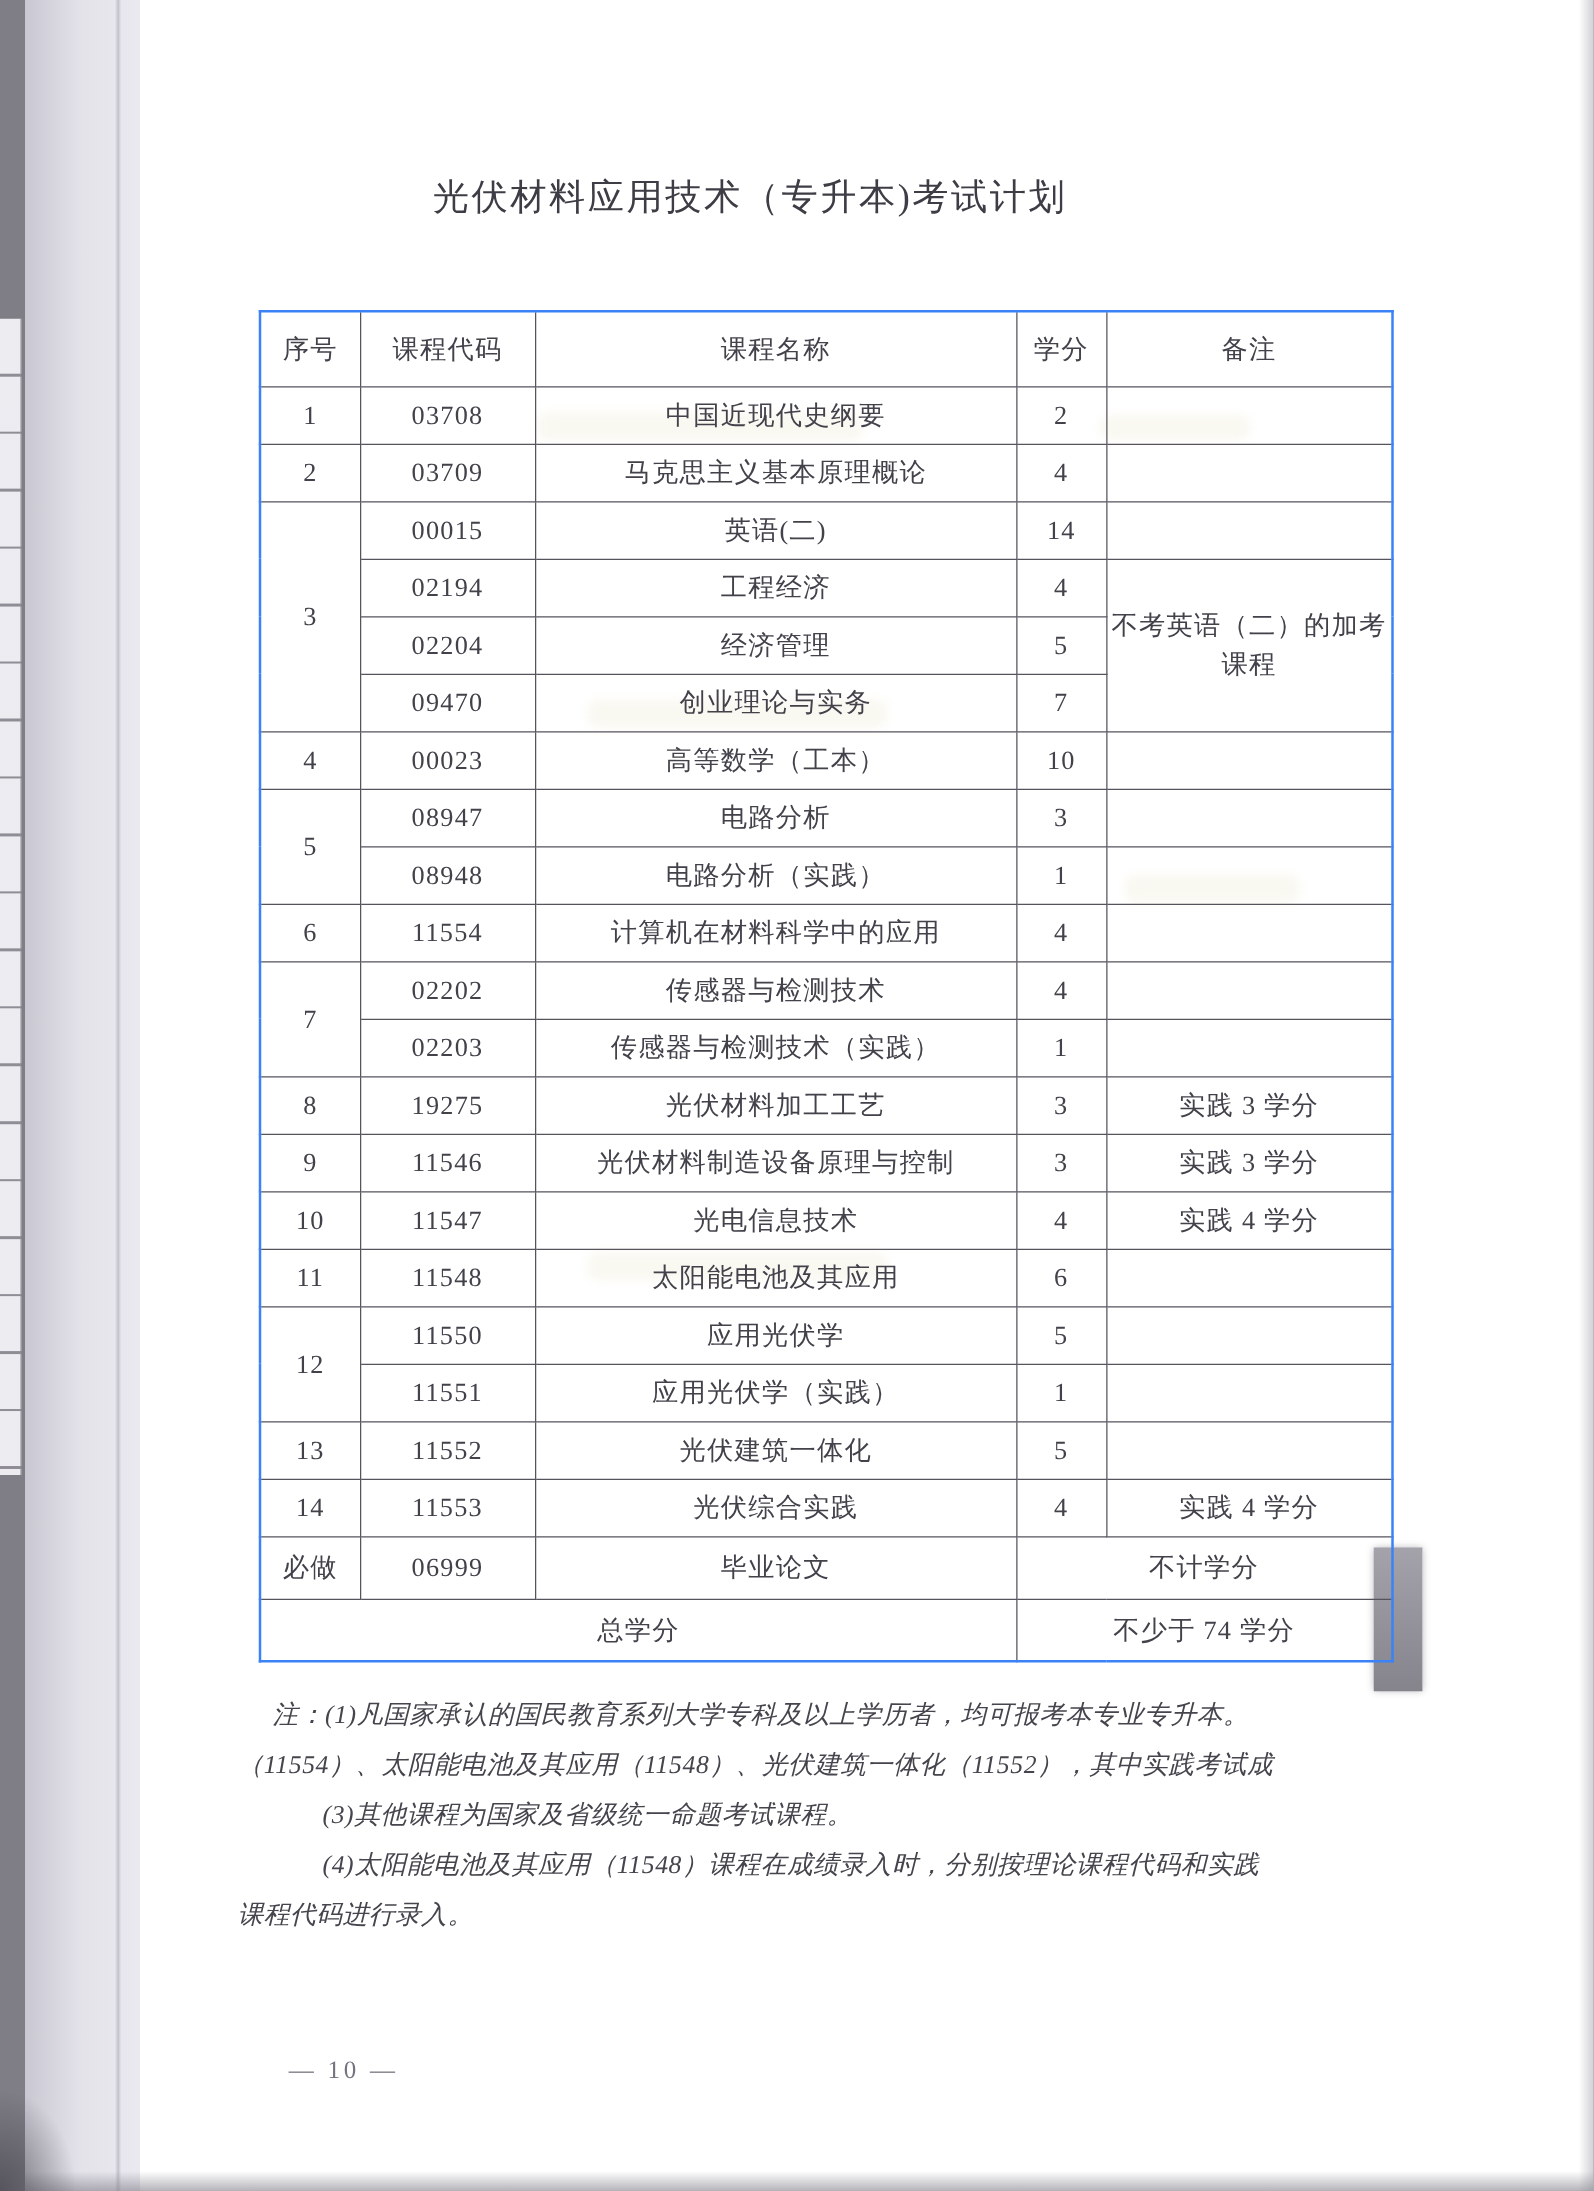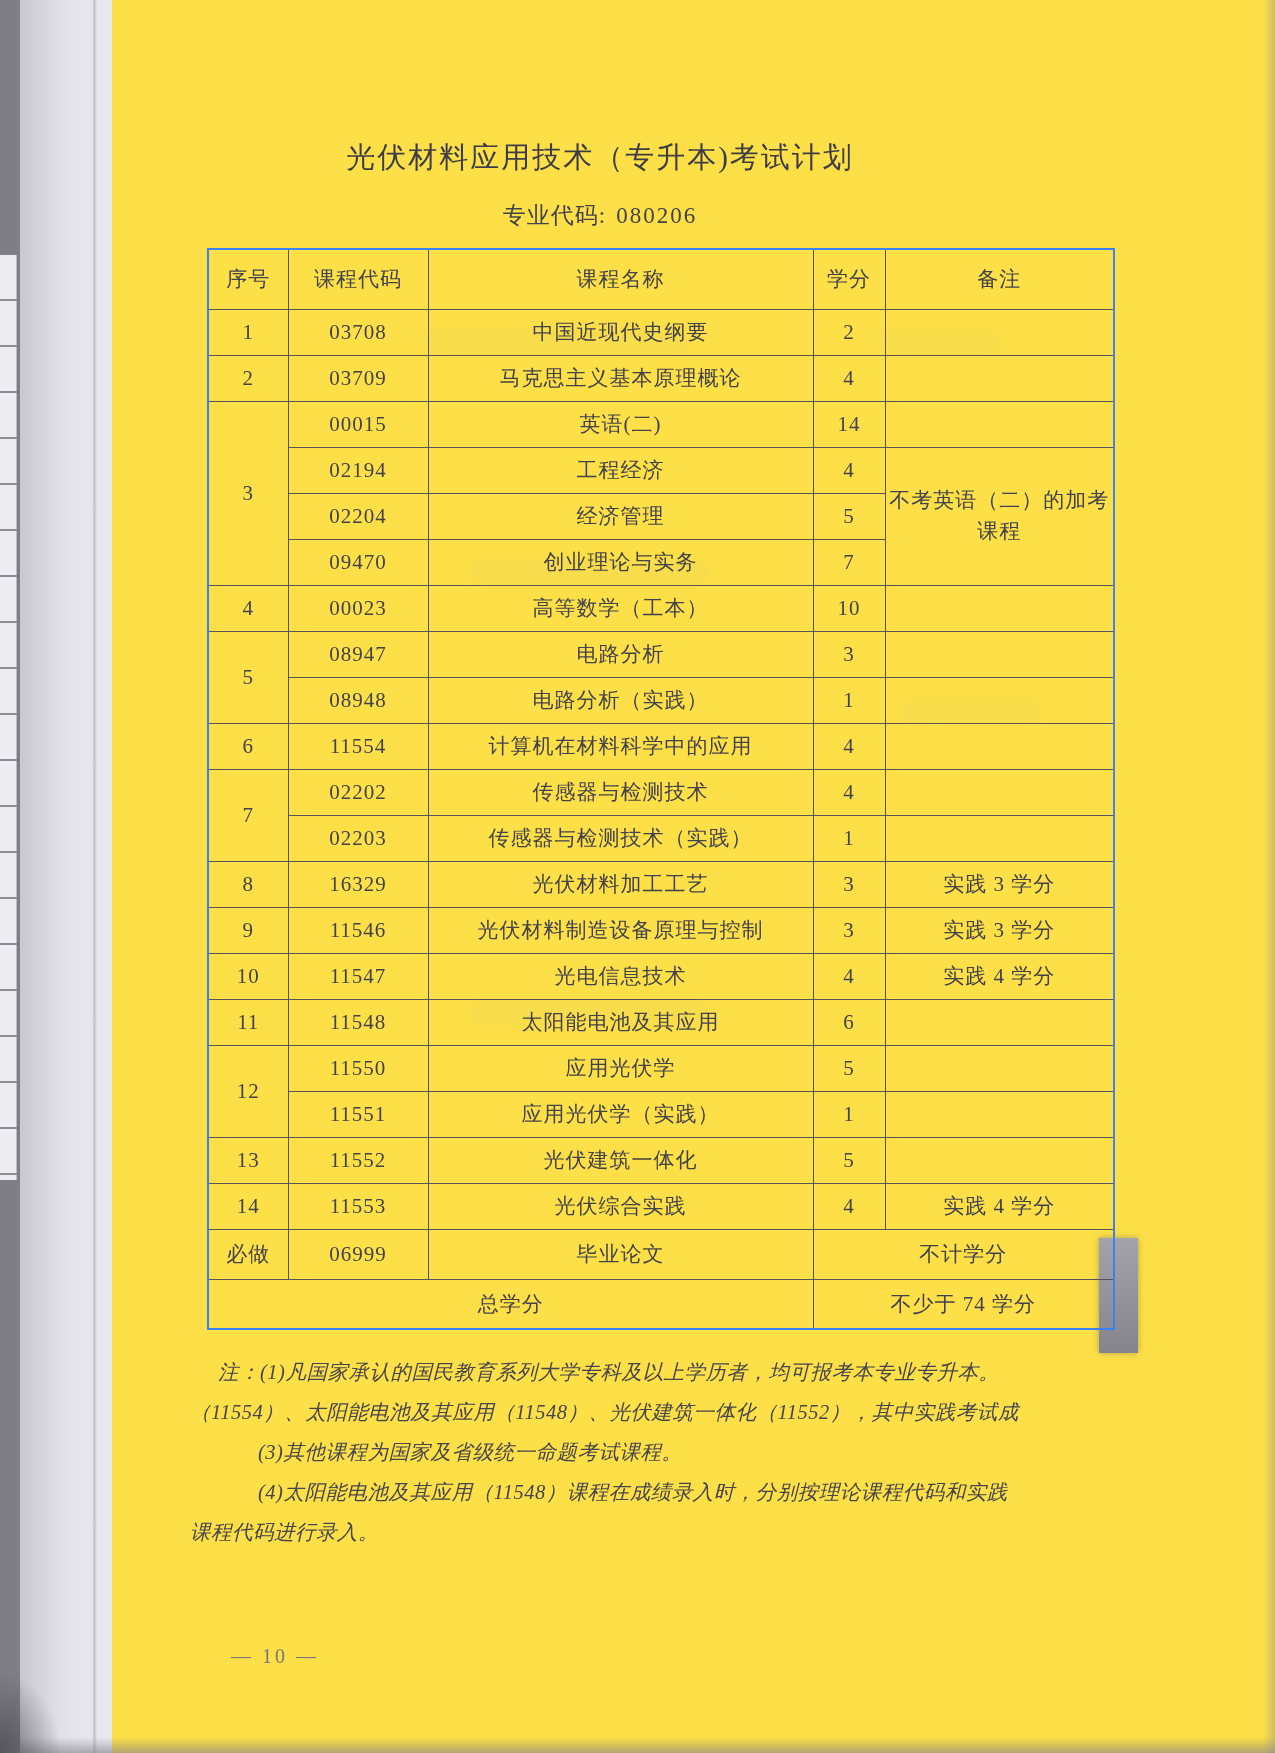--- a/index.html
+++ b/index.html
@@ -1,18 +1,18 @@
 <!DOCTYPE html>
 <html><head>
 <meta charset="utf-8">
 <style>
   html,body { margin:0; padding:0; background:#6f6d75; }
   .scan {
     position:relative; width:1275px; height:1753px; overflow:hidden;
-    background:#fde047;
+    background:#ffffff;
     font-family:"Liberation Serif","DejaVu Serif",serif;
     color:#45434b;
   }
   
   .edge-left  { position:absolute; left:0; top:0; width:20px; height:100%; background:#7f7d85; }
   .edge-left-fade { position:absolute; left:20px; top:0; width:92px; height:100%;
     background:linear-gradient(90deg,#c9c7d1 0%,#e4e3ea 50%,#eae9f0 100%); }
   .fold-line { position:absolute; left:92px; top:0; width:5px; height:100%;
     background:linear-gradient(90deg,rgba(150,146,158,0) 0%,rgba(150,146,158,.45) 50%,rgba(150,146,158,0) 100%); }
   .ghost-table-left { position:absolute; left:0; top:255px; width:16px; height:925px;
@@ -73,23 +73,20 @@
   <div class="edge-bottom"></div>
   <div class="corner-bl"></div>
   <div class="edge-right"></div>
   <div class="smudge" style="left:430px;top:330px;width:260px;height:22px;"></div>
   <div class="smudge" style="left:880px;top:332px;width:120px;height:20px;"></div>
   <div class="smudge" style="left:470px;top:560px;width:240px;height:22px;"></div>
   <div class="smudge" style="left:900px;top:700px;width:140px;height:22px;"></div>
   <div class="smudge" style="left:470px;top:1002px;width:240px;height:22px;"></div>
 
   <div class="doc-title">光伏材料应用技术（专升本)考试计划</div>
-  <div class="doc-subtitle">
-    <span>专业代码:</span><span class="code-val">080206</span>
-  </div>
 
   <table class="plan">
     <colgroup>
       <col style="width:80px">
         <col style="width:140px">
         <col style="width:385px">
         <col style="width:72px">
         <col style="width:229px">
     </colgroup>
     <tbody>
@@ -172,21 +169,21 @@
       <td class="c-remark"></td>
     </tr>
     <tr class="r">
       <td class="c-code">02203</td>
       <td class="c-name">传感器与检测技术（实践）</td>
       <td>1</td>
       <td class="c-remark"></td>
     </tr>
     <tr class="r">
       <td>8</td>
-      <td class="c-code">16329</td>
+      <td class="c-code">19275</td>
       <td class="c-name">光伏材料加工工艺</td>
       <td>3</td>
       <td class="c-remark">实践 3 学分</td>
     </tr>
     <tr class="r">
       <td>9</td>
       <td class="c-code">11546</td>
       <td class="c-name">光伏材料制造设备原理与控制</td>
       <td>3</td>
       <td class="c-remark">实践 3 学分</td>

